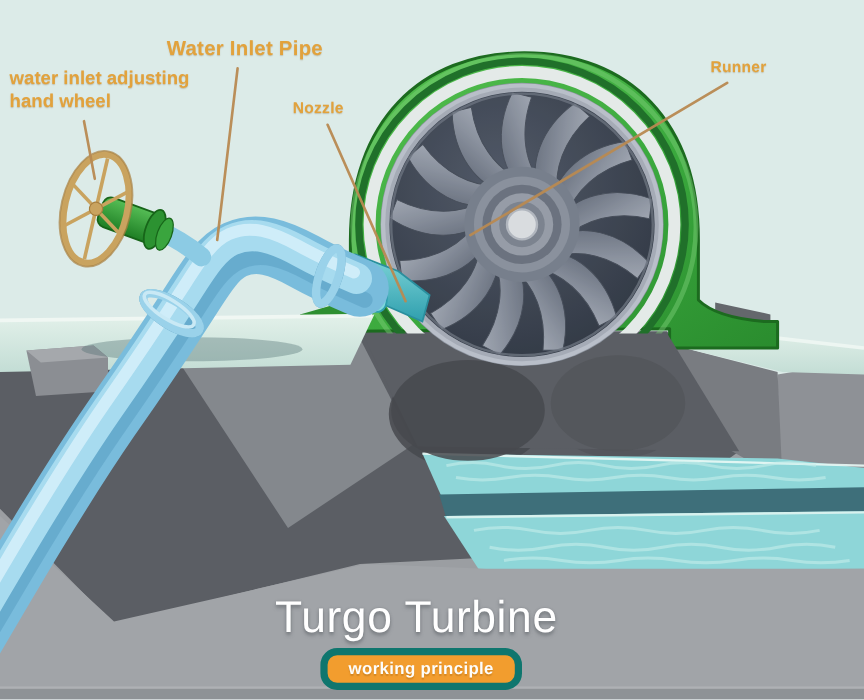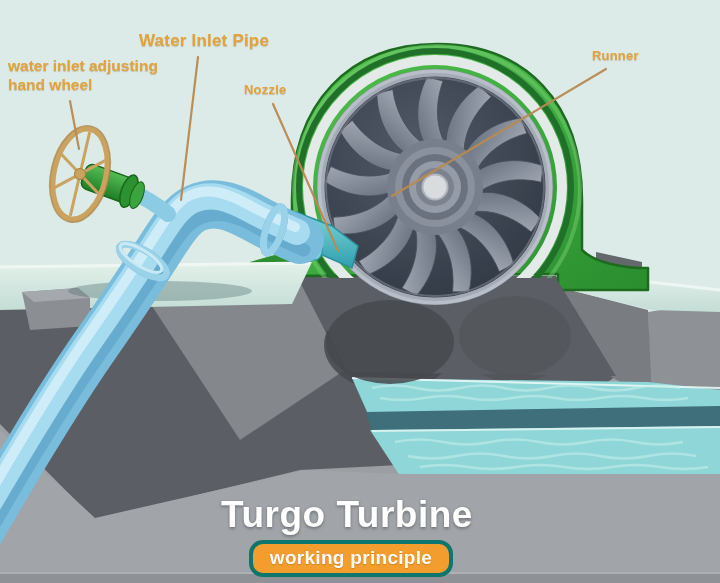--- a/index.html
+++ b/index.html
@@ -14,32 +14,32 @@
     text-shadow: 0 1px 1px rgba(120,80,20,.28); line-height:1.22;
   }
   .callout.hand-wheel { left:8px; top:57px; width:190px; font-size:15.5px; }
   .callout.inlet-pipe { left:139px; top:31px; font-size:17px; letter-spacing:.2px; }
   .callout.nozzle     { left:244px; top:82px; font-size:13px; letter-spacing:.2px; }
   .callout.runner     { left:592px; top:48px; font-size:13px; letter-spacing:.2px; }
   .title-wrap {
     position:absolute; left:0; top:494px; width:694px; text-align:center;
   }
   .diagram-title {
-    display:inline-block; font-size:37px; font-weight:bold;
+    display:inline-block; font-size:37px; font-weight:normal;
     color: var(--title-text, #ffffff);
     text-shadow: 0 2px 3px rgba(88,92,98,.55), 0 0 2px rgba(88,92,98,.35);
     letter-spacing:.5px;
   }
   .badge-wrap { position:absolute; left:0; top:540px; width:702px; text-align:center; }
   .working-badge {
     display:inline-block; padding:3px 17px 4px 17px; border-radius:14px;
     background: var(--badge-bg, #f29d2e);
-    border:4px solid #0f766e;
+    border:6px solid #0f766e;
     color: var(--badge-text, #fdfdfb);
-    font-size:19px; font-weight:bold; letter-spacing:.3px;
+    font-size:14px; font-weight:bold; letter-spacing:.3px;
     text-shadow:0 1px 1px rgba(160,100,20,.4);
   }
 </style>
 </head>
 <body>
 
 <div class="stage">
 
   <svg width="720" height="583" viewBox="0 0 720 583">
     <defs>

